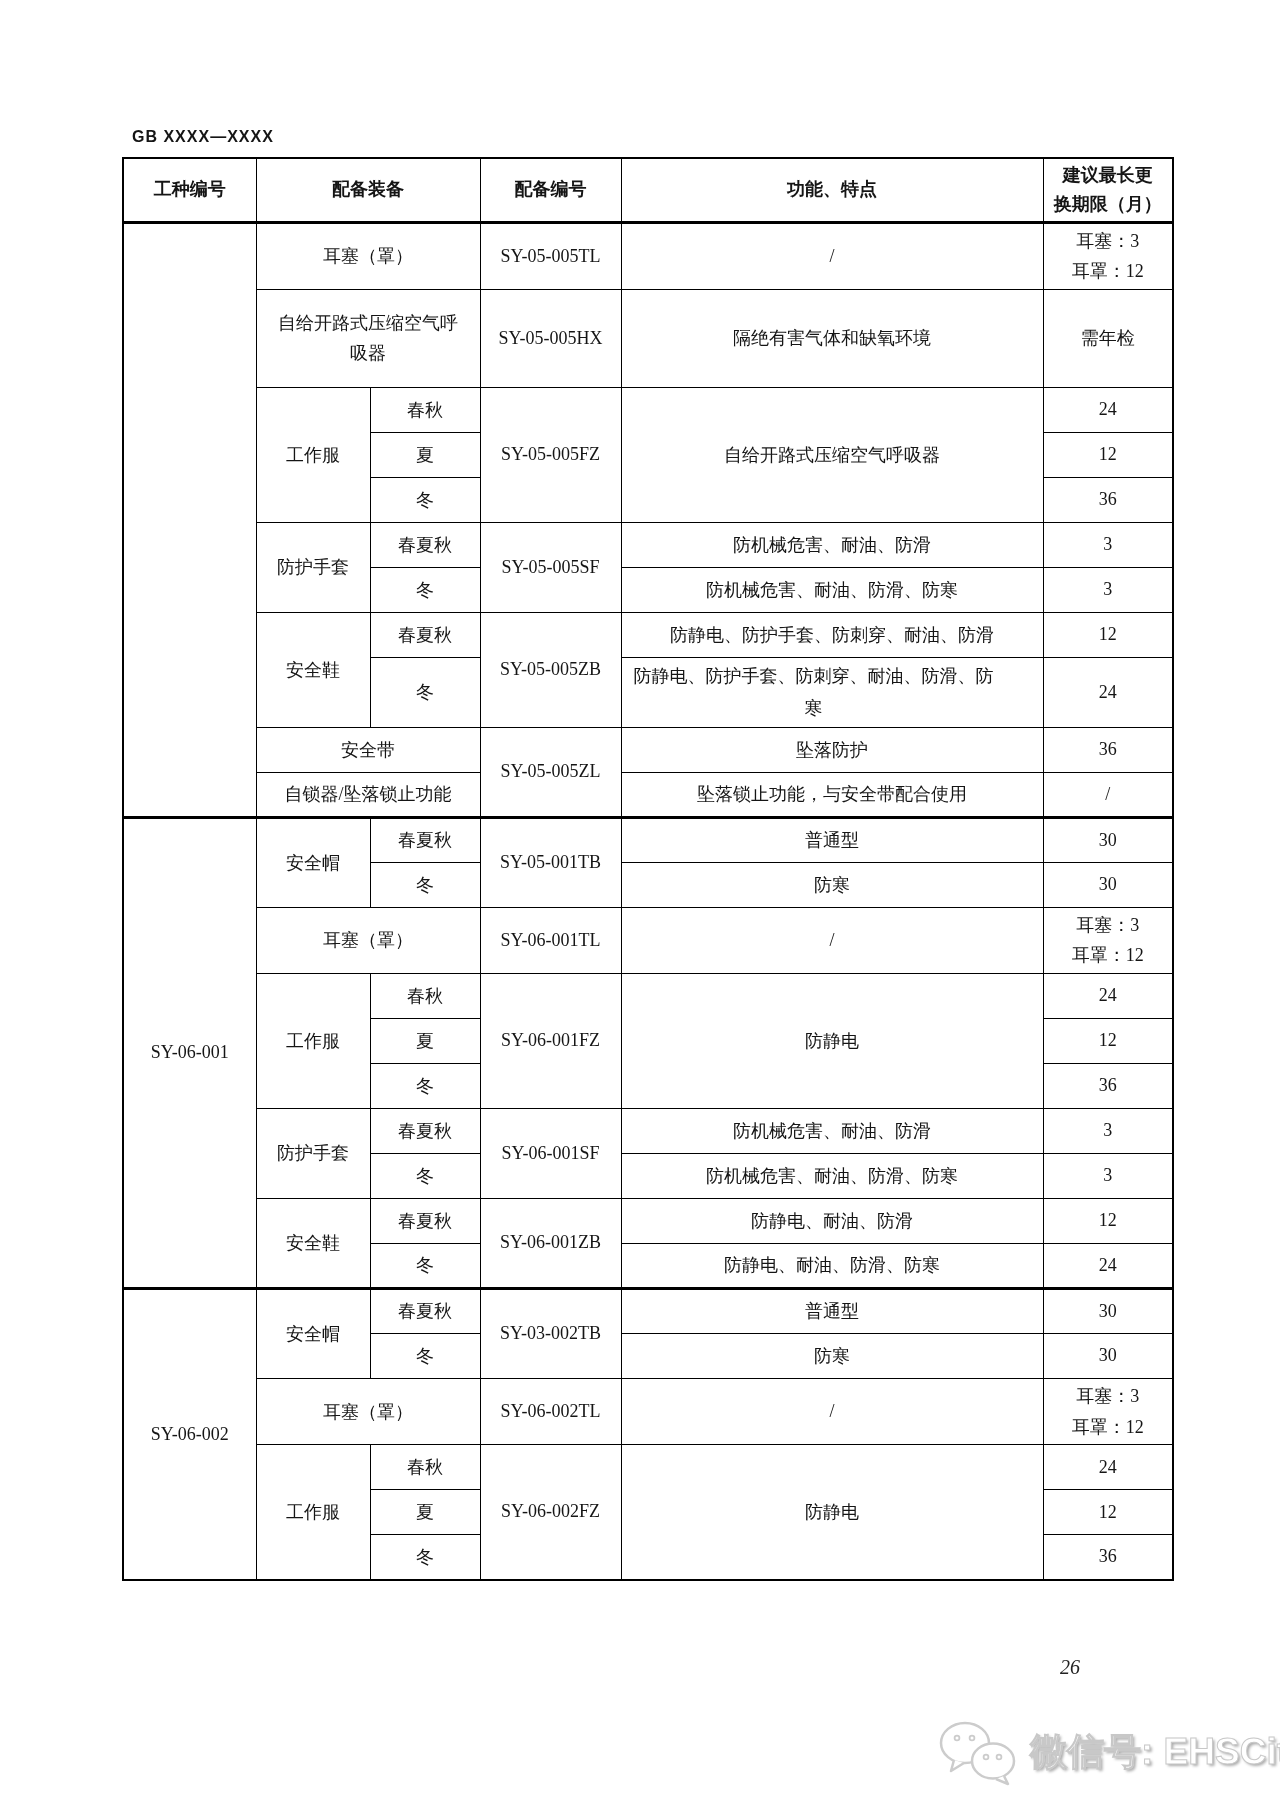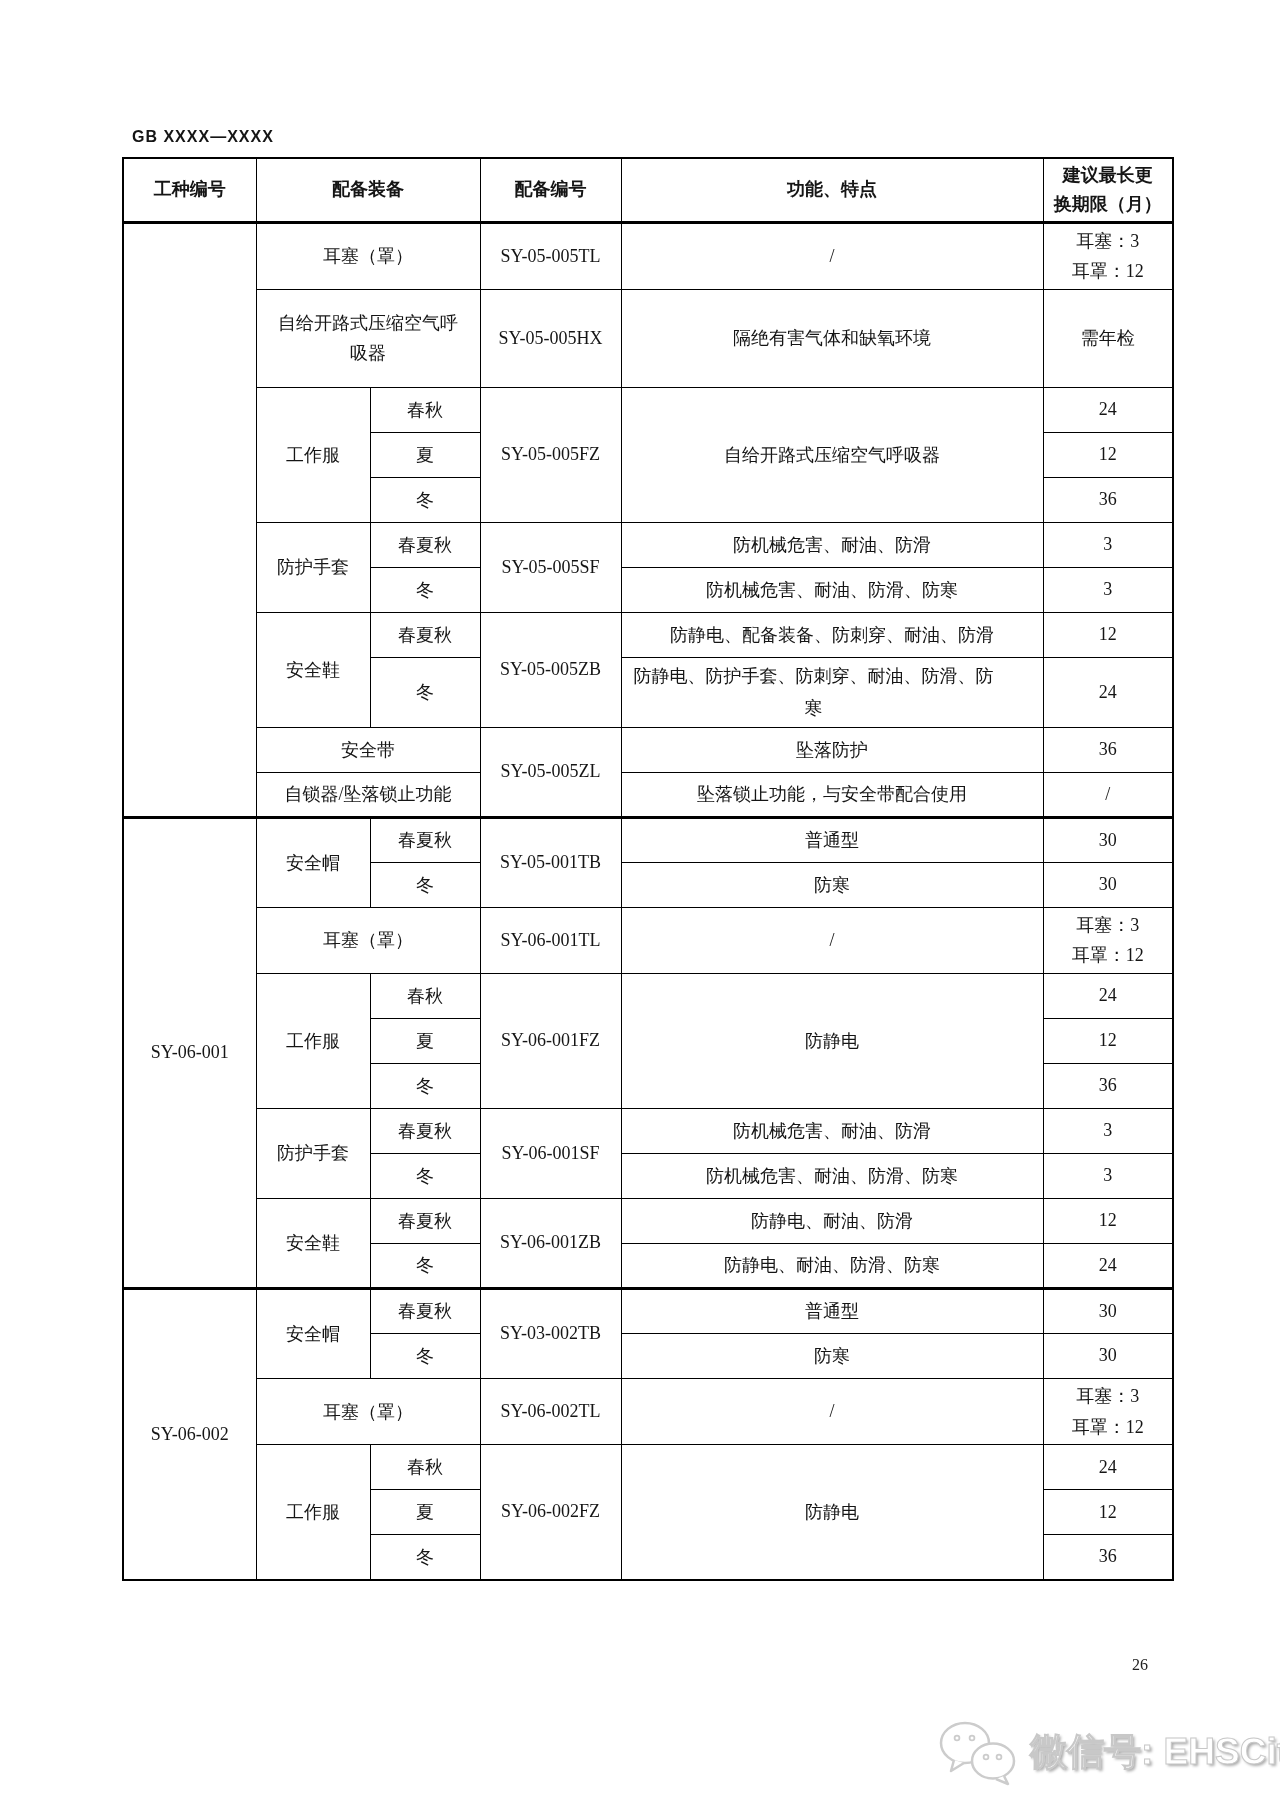--- a/index.html
+++ b/index.html
@@ -28,21 +28,21 @@
   table.ppe th{
     font-family:"Liberation Sans","DejaVu Sans",sans-serif;
     font-weight:bold;border-bottom:3px solid #000;line-height:1.6;
   }
   tr.sec > td{border-top:3px solid #000;}
   td.features{text-align:left;padding:2px 12px;line-height:1.8;}
   td.period div{line-height:1.7;}
   .maxw190{max-width:190px;margin:16px auto;line-height:1.7;}
   .maxw370{max-width:372px;line-height:1.8;}
   .page-number{
-    position:absolute;left:1132px;top:1656px;font-size:16px;color:#222;
+    position:absolute;left:1060px;top:1656px;font-size:20px;color:#222;font-style:italic;
   }
   .watermark{
     position:absolute;left:938px;top:1718px;
     display:flex;align-items:center;gap:10px;
   }
   .wm-text{
     font-family:"Liberation Sans","DejaVu Sans",sans-serif;
     font-size:37px;font-weight:600;color:#ffffff;
     -webkit-text-stroke:1px #c8c8c8;
     text-shadow:2px 2px 3px #ababab;
@@ -120,21 +120,21 @@
     </tr>
     <tr>
       <td>冬</td>
       <td class="features">防机械危害、耐油、防滑、防寒</td>
       <td>3</td>
     </tr>
     <tr>
       <td rowspan="2">安全鞋</td>
       <td>春夏秋</td>
       <td rowspan="2">SY-05-005ZB</td>
-      <td class="features">防静电、配备装备、防刺穿、耐油、防滑</td>
+      <td class="features">防静电、防护手套、防刺穿、耐油、防滑</td>
       <td>12</td>
     </tr>
     <tr class="h64">
       <td>冬</td>
       <td class="features">
         <div class="maxw370">防静电、防护手套、防刺穿、耐油、防滑、防寒</div>
       </td>
       <td>24</td>
     </tr>
     <tr>

